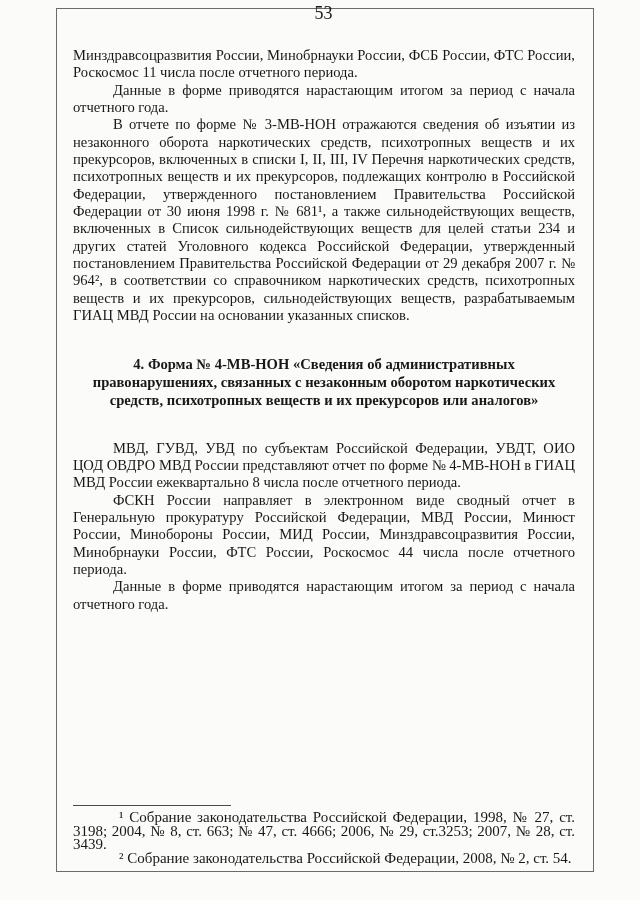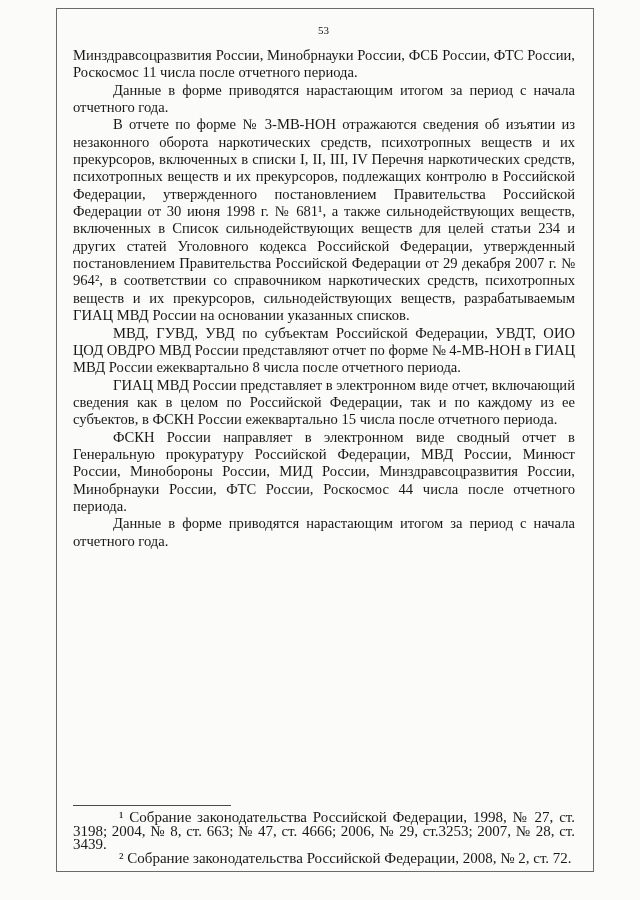--- a/index.html
+++ b/index.html
@@ -19,25 +19,25 @@
     position: absolute;
     left: 56px;
     top: 8px;
     width: 536px;
     height: 862px;
     border: 1px solid #6b6b6b;
     pointer-events: none;
   }
   .page-number {
     position: absolute;
-    top: 24px;
+    top: 3px;
     left: 72px;
     width: 503px;
     text-align: center;
-    font-size: 11px;
+    font-size: 18px;
   }
   .content {
     position: absolute;
     left: 73px;
     top: 47px;
     width: 502px;
     font-size: 14.6px;
     line-height: 17.35px;
     text-align: justify;
   }
@@ -81,24 +81,24 @@
 
 <div class="page-frame"></div>
 
 <div class="page-number">53</div>
 
 <div class="content">
   <p class="continuation">Минздравсоцразвития России, Минобрнауки России, ФСБ России, ФТС России, Роскосмос 11 числа после отчетного периода.</p>
   <p>Данные в форме приводятся нарастающим итогом за период с начала отчетного года.</p>
   <p>В отчете по форме № 3-МВ-НОН отражаются сведения об изъятии из незаконного оборота наркотических средств, психотропных веществ и их прекурсоров, включенных в списки I, II, III, IV Перечня наркотических средств, психотропных веществ и их прекурсоров, подлежащих контролю в Российской Федерации, утвержденного постановлением Правительства Российской Федерации от 30 июня 1998 г. № 681¹, а также сильнодействующих веществ, включенных в Список сильнодействующих веществ для целей статьи 234 и других статей Уголовного кодекса Российской Федерации, утвержденный постановлением Правительства Российской Федерации от 29 декабря 2007 г. № 964², в соответствии со справочником наркотических средств, психотропных веществ и их прекурсоров, сильнодействующих веществ, разрабатываемым ГИАЦ МВД России на основании указанных списков.</p>
 
+  <div class="section-heading">4. Форма № 4-МВ-НОН «Сведения об административных правонарушениях, связанных с незаконным оборотом наркотических средств, психотропных веществ и их прекурсоров или аналогов»</div>
 
   <p>МВД, ГУВД, УВД по субъектам Российской Федерации, УВДТ, ОИО ЦОД ОВДРО МВД России представляют отчет по форме № 4-МВ-НОН в ГИАЦ МВД России ежеквартально 8 числа после отчетного периода.</p>
-  <p>ГИАЦ МВД России представляет в электронном виде отчет, включающий сведения как в целом по Российской Федерации, так и по каждому из ее субъектов, в ФСКН России ежеквартально 15 числа после отчетного периода.</p>
   <p>ФСКН России направляет в электронном виде сводный отчет в Генеральную прокуратуру Российской Федерации, МВД России, Минюст России, Минобороны России, МИД России, Минздравсоцразвития России, Минобрнауки России, ФТС России, Роскосмос 44 числа после отчетного периода.</p>
   <p>Данные в форме приводятся нарастающим итогом за период с начала отчетного года.</p>
 </div>
 
 <div class="footnotes">
   <div class="footnote-rule"></div>
   <p>¹ Собрание законодательства Российской Федерации, 1998, № 27, ст. 3198; 2004, № 8, ст. 663; № 47, ст. 4666; 2006, № 29, ст.3253; 2007, № 28, ст. 3439.</p>
-  <p>² Собрание законодательства Российской Федерации, 2008, № 2, ст. 72.</p>
+  <p>² Собрание законодательства Российской Федерации, 2008, № 2, ст. 54.</p>
 </div>
 
 </body></html>

